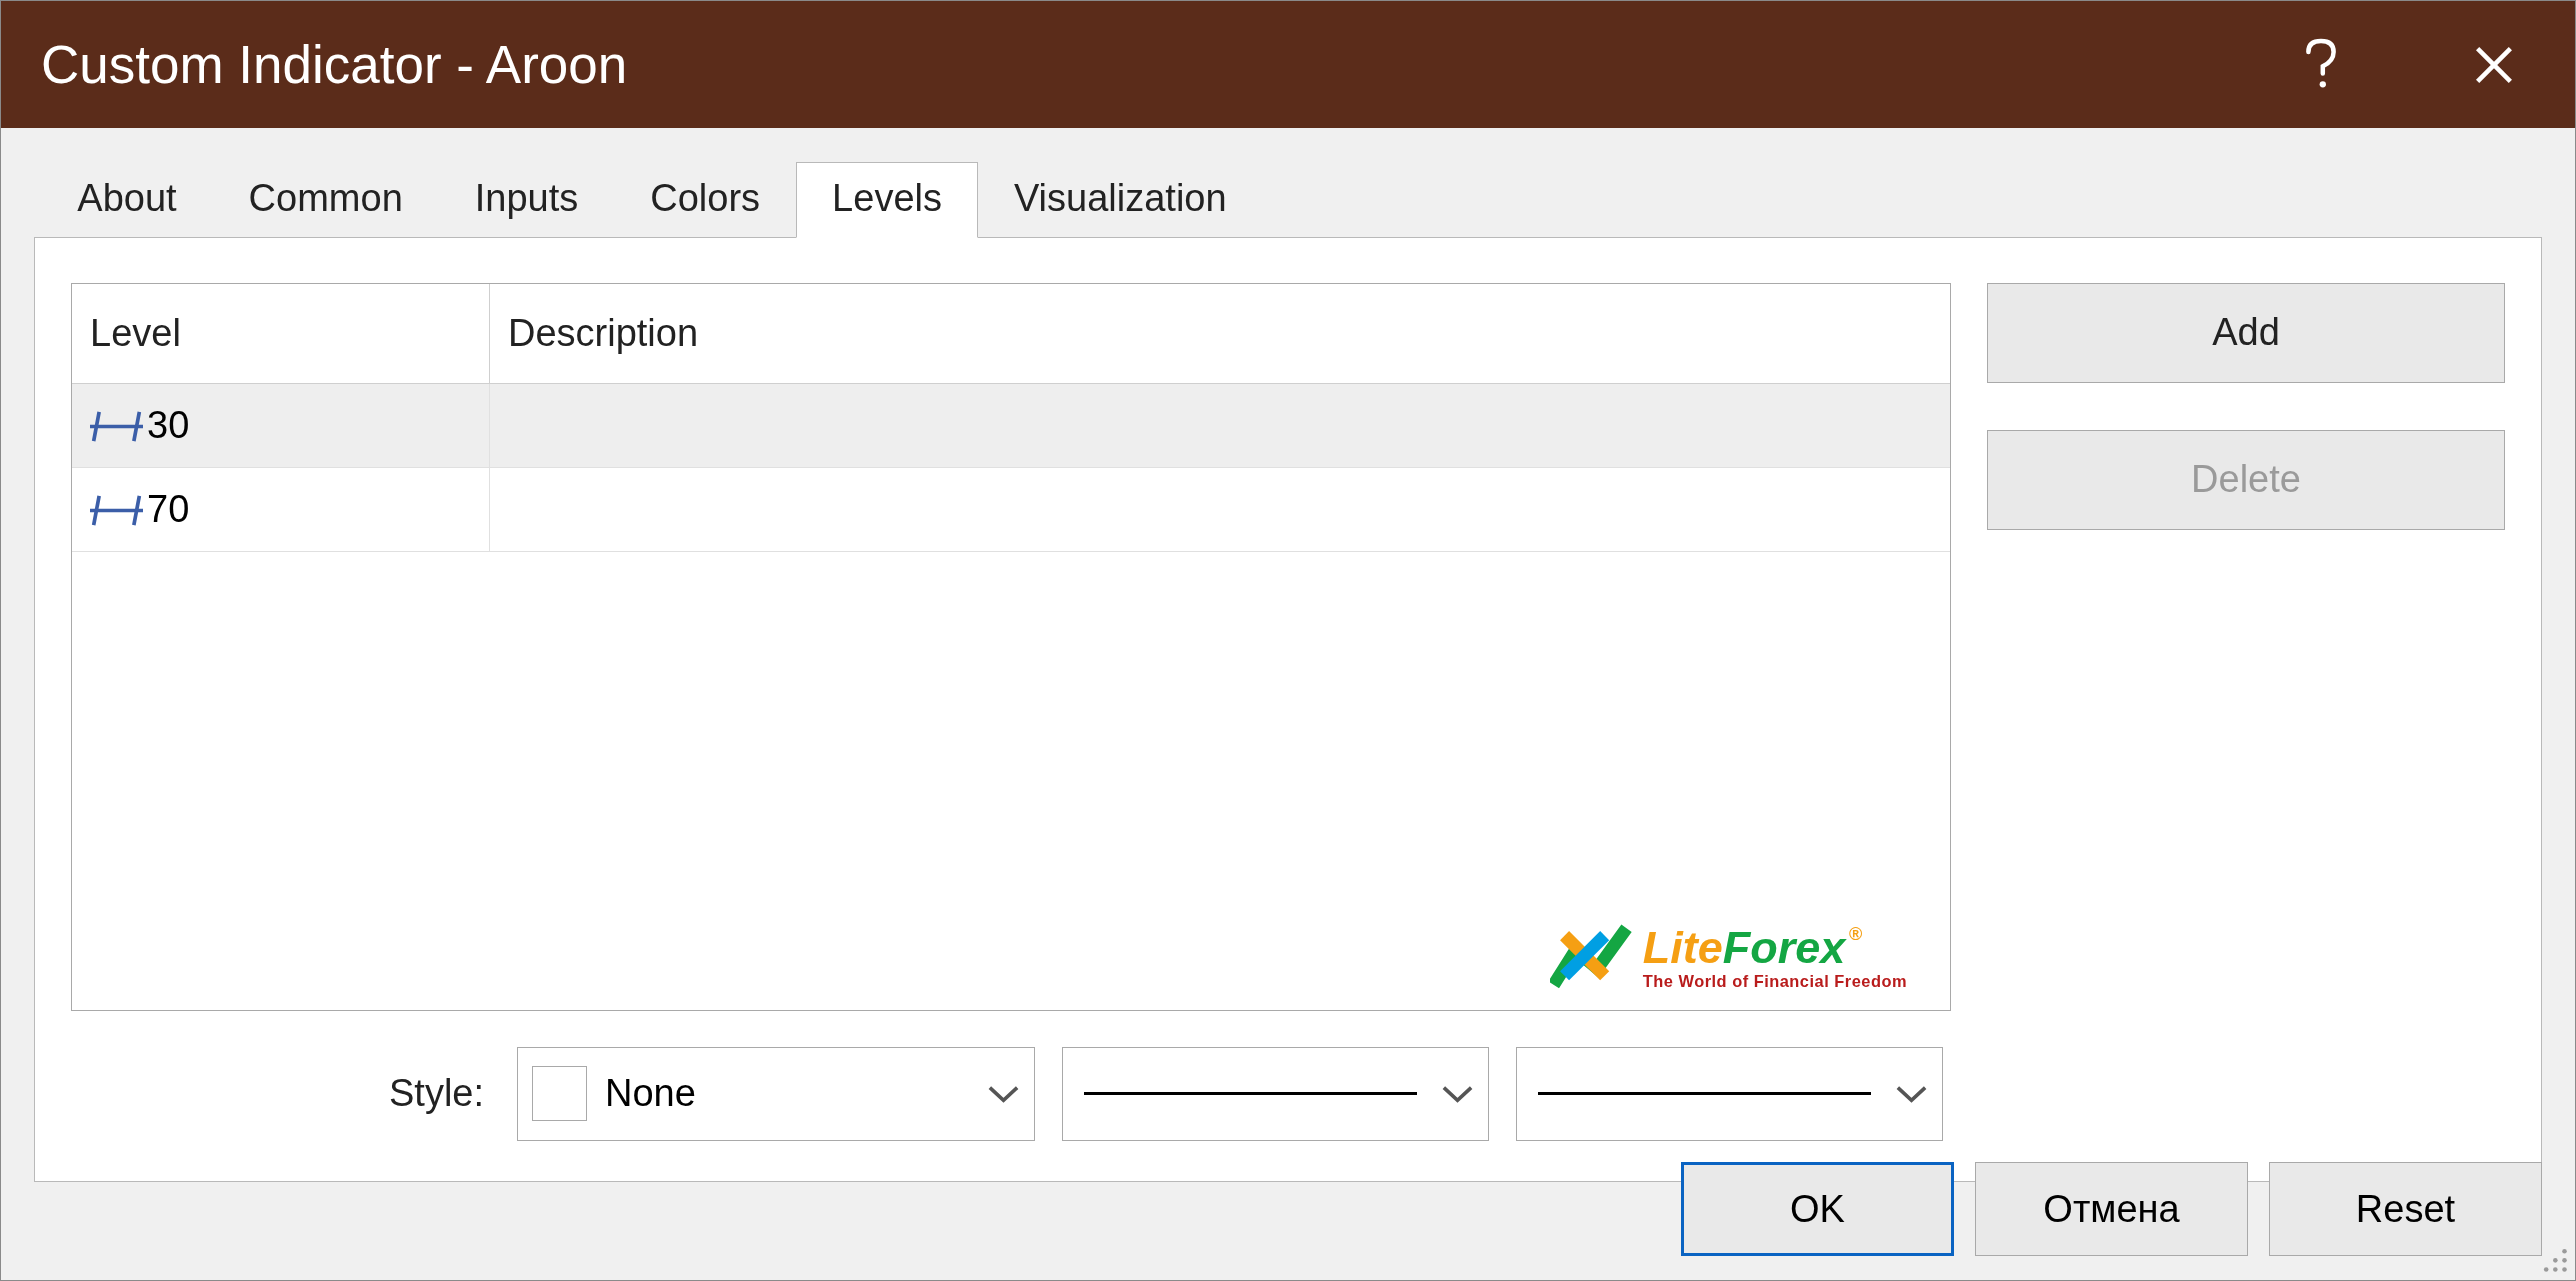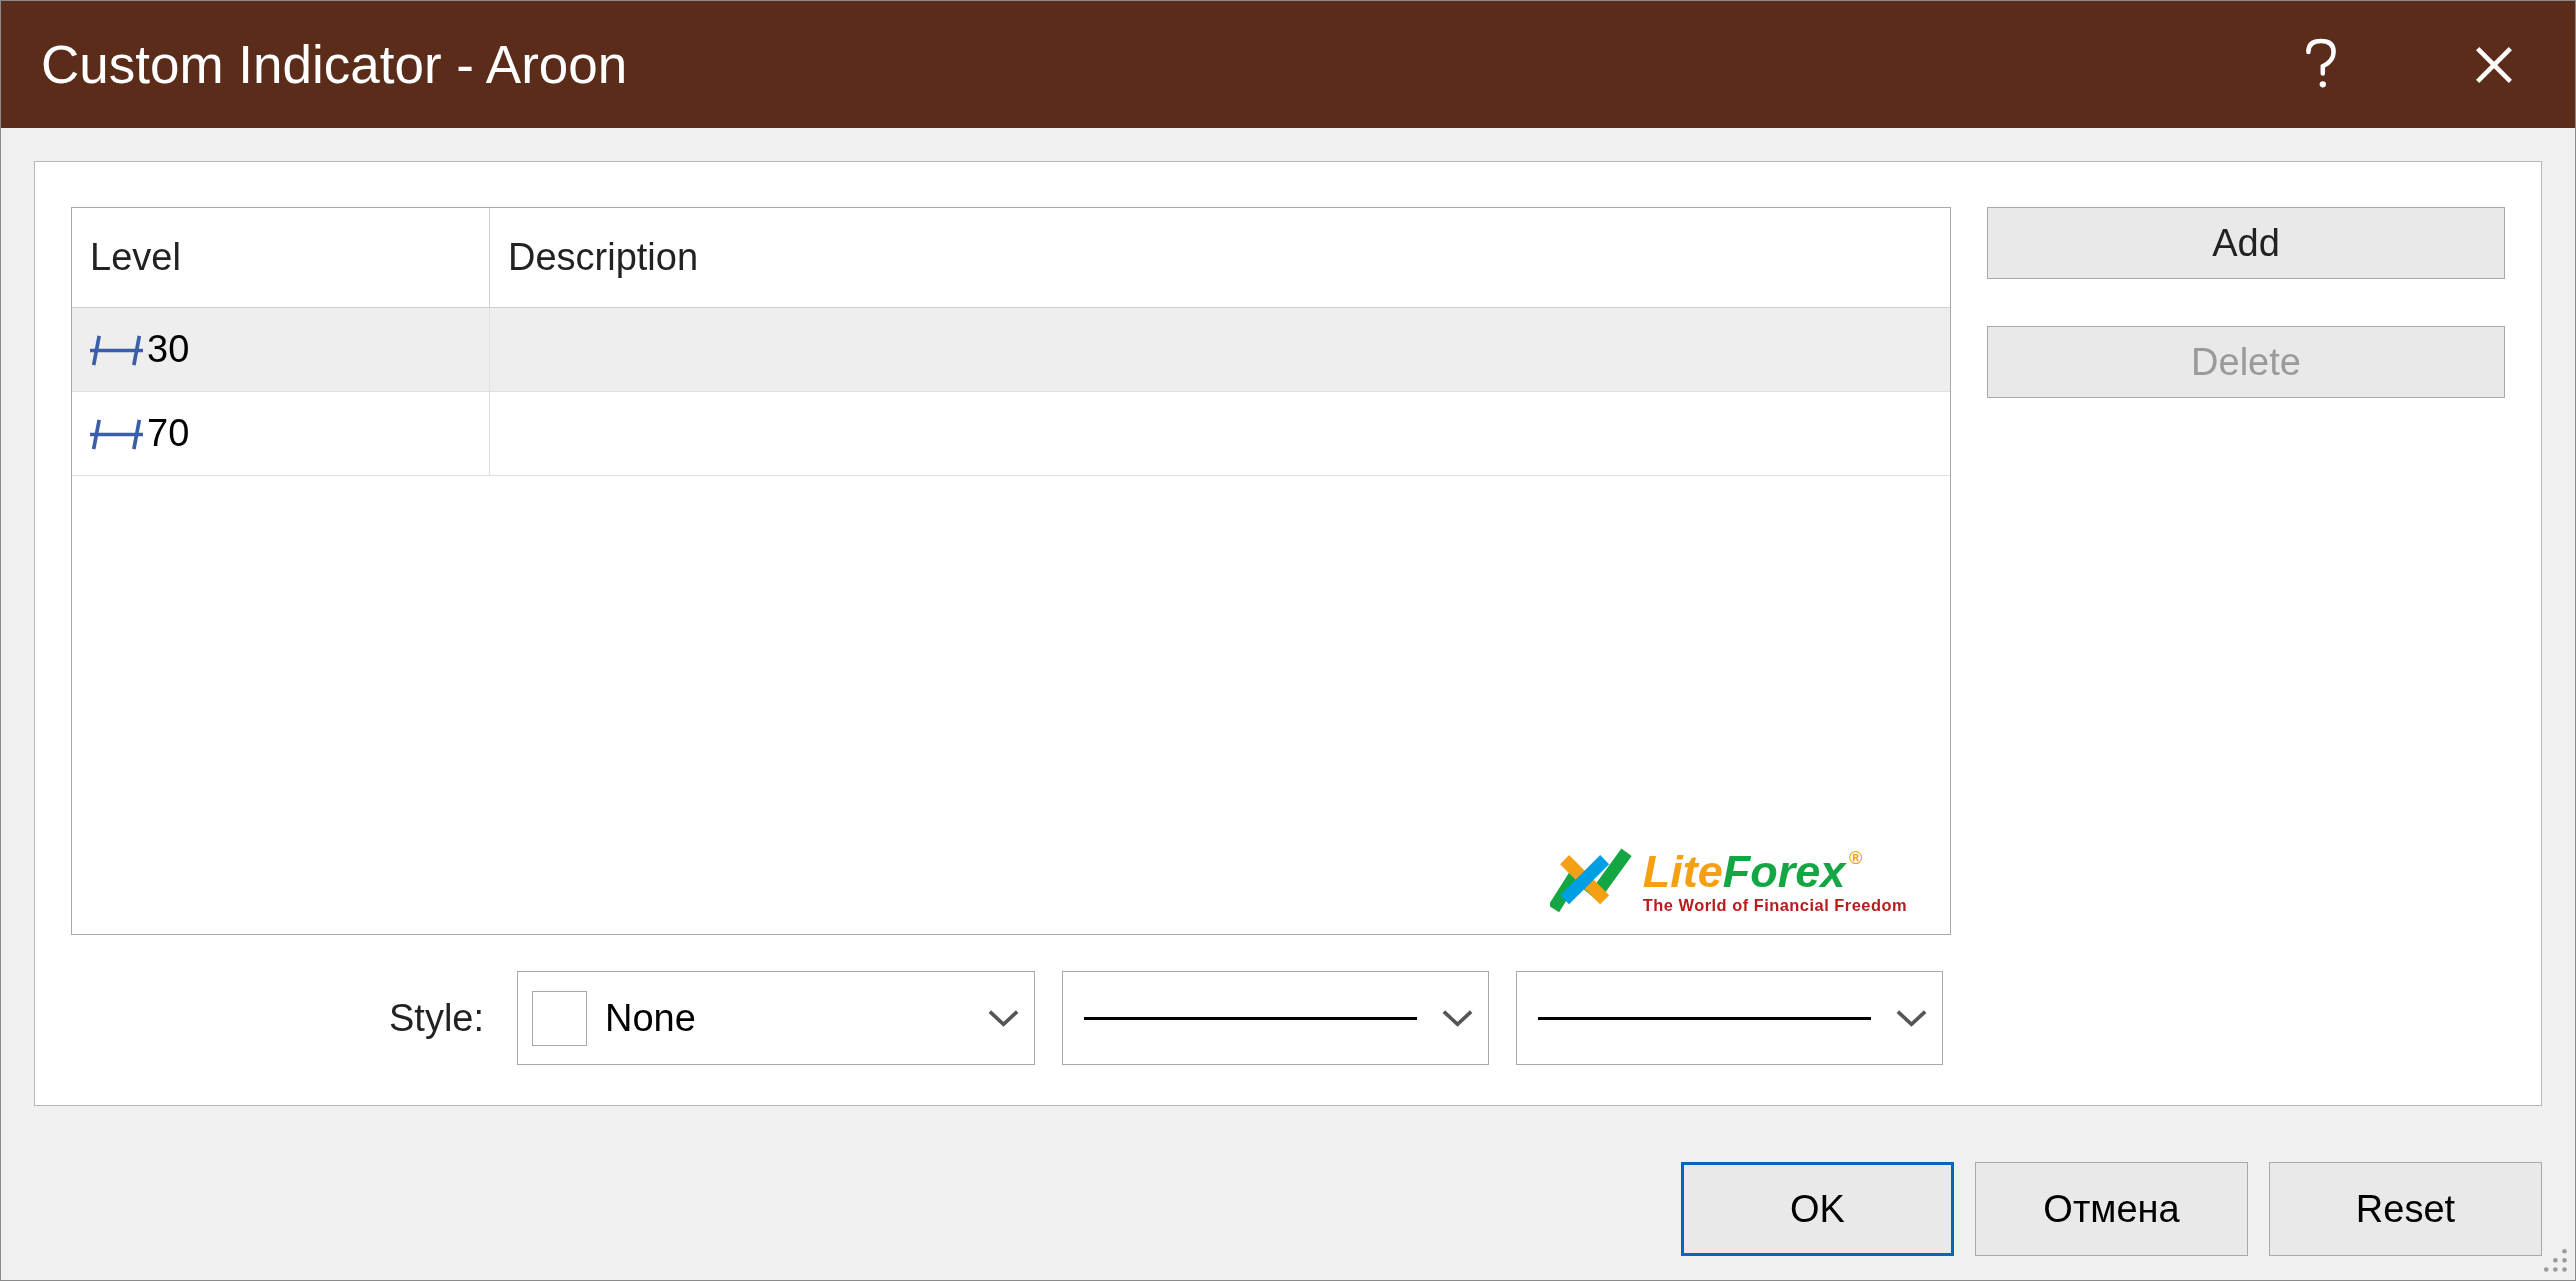--- a/index.html
+++ b/index.html
@@ -128,21 +128,21 @@
     display:inline-block;
   }
 
   .side-buttons {
     width: 518px;
     display: flex;
     flex-direction: column;
     gap: 47px;
   }
   .btn {
-    height: 72px;
+    height: 100px;
     border: 1.8px solid #a9a9a9;
     background: #e9e9e9;
     font-size: 38px;
     color: #222;
     display: flex;
     align-items: center;
     justify-content: center;
     user-select: none;
   }
   .btn.disabled { color: #9a9a9a; }
@@ -254,20 +254,28 @@
     <div class="win-btn" style="margin-left:82px;">
       <svg width="40" height="40" viewBox="0 0 44 44">
         <line x1="4" y1="4" x2="40" y2="40" stroke="#fff" stroke-width="5"></line>
         <line x1="40" y1="4" x2="4" y2="40" stroke="#fff" stroke-width="5"></line>
       </svg>
     </div>
   </div>
 
   <div class="client">
 
+    <div class="tabstrip">
+      <div class="tab">About</div>
+      <div class="tab">Common</div>
+      <div class="tab">Inputs</div>
+      <div class="tab">Colors</div>
+      <div class="tab active">Levels</div>
+      <div class="tab">Visualization</div>
+    </div>
 
     <div class="tabpanel">
       <div class="panel-inner">
 
         <div class="top-row">
           <div class="grid-wrap">
             <div class="grid-header">
               <div class="col-level">Level</div>
               <div class="col-desc">Description</div>
             </div>

